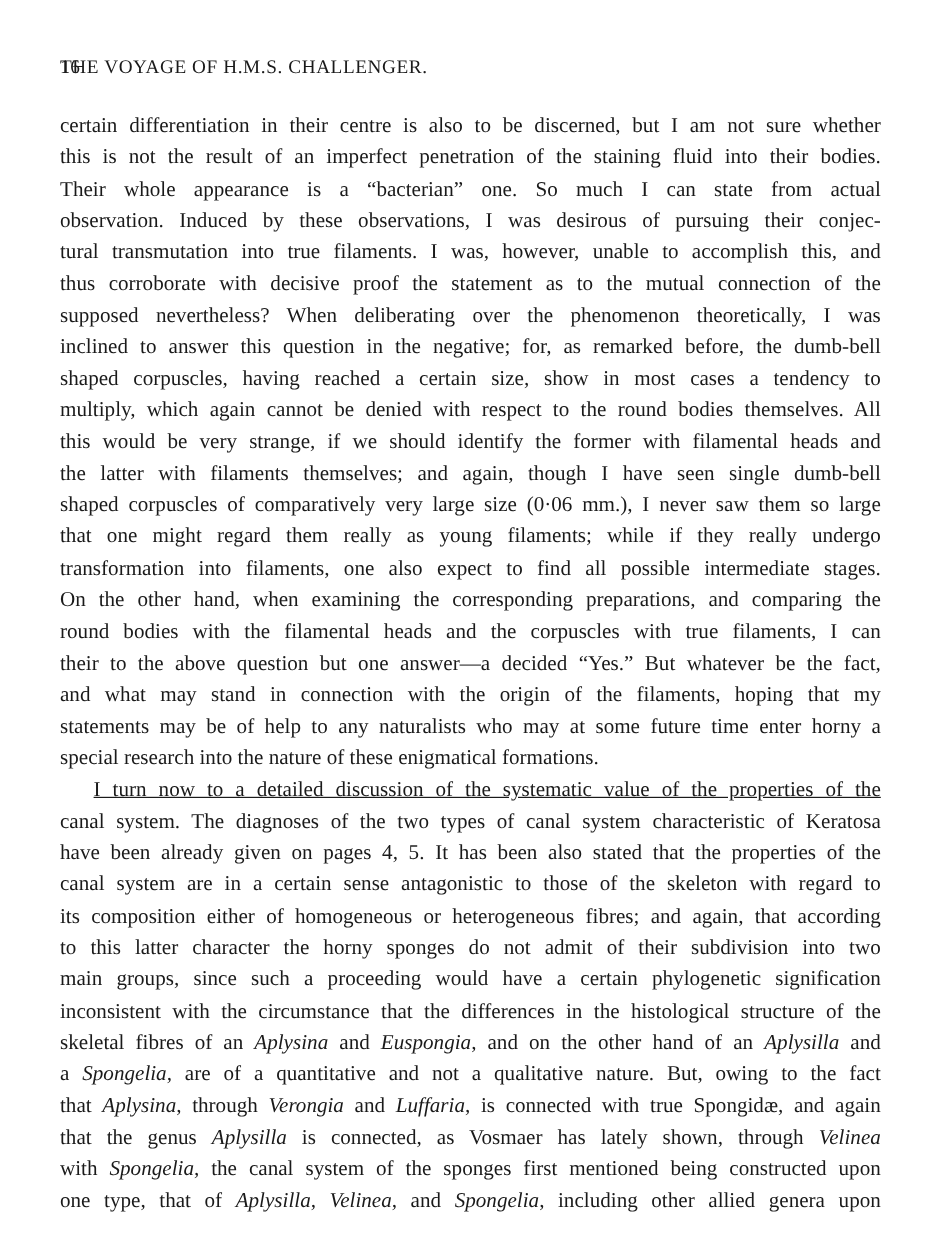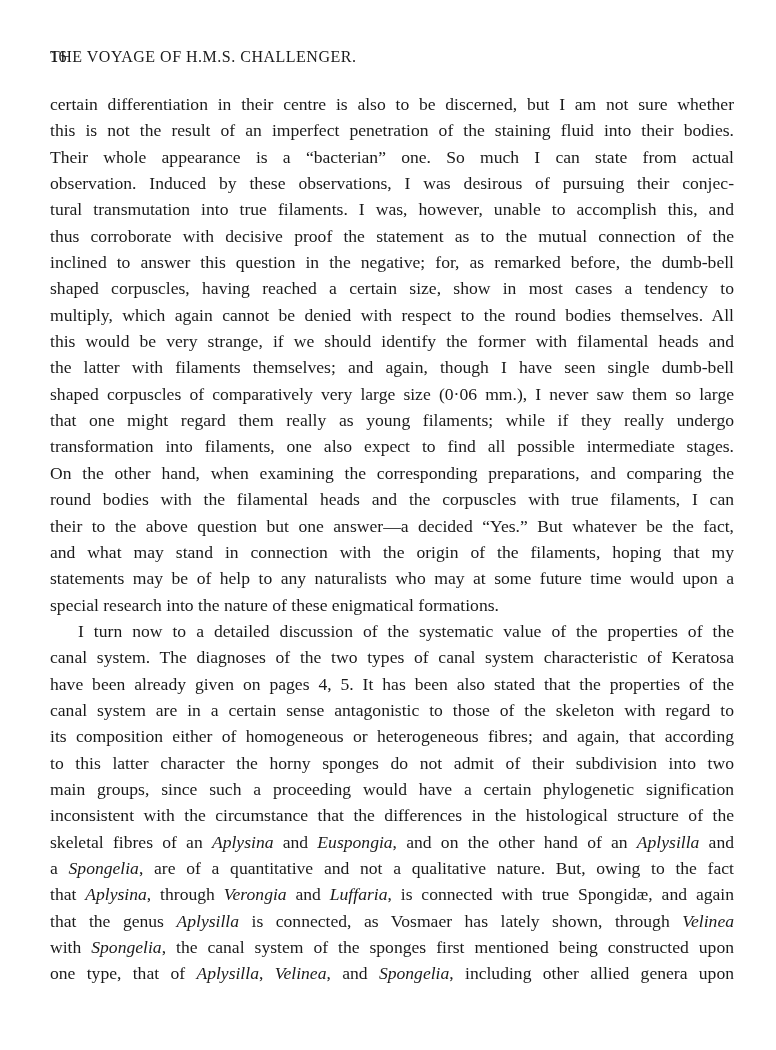--- a/index.html
+++ b/index.html
@@ -17,52 +17,53 @@
     .running-title { position: absolute; left: 0; right: 0; top: 0; }
     .body-text {
       position: absolute; top: 91px; left: 0; width: 684px;
       font-size: 17.6px; line-height: 26.35px;
     }
     .line {
       display: block; white-space: nowrap; height: 26.35px;
       text-align: justify; text-align-last: justify;
     }
     .line.last { text-align-last: left; }
-    .line.indent { padding-left: 28px; }
+    .line.indent { padding-left: 28px; text-decoration: underline; }
     .it { font-style: italic; }
   </style>
 </head>
 <body>
 
 <div class="page">
   <div class="running-head">
     <span class="page-number">16</span>
     <span class="running-title">THE VOYAGE OF H.M.S. CHALLENGER.</span>
   </div>
   <div class="body-text" id="body-text">
       <div>
         <span class="line"><span>certain differentiation in their centre is also to be discerned, but I am not sure whether</span></span>
         <span class="line"><span>this is not the result of an imperfect penetration of the staining fluid into their bodies.</span></span>
         <span class="line"><span>Their whole appearance is a “bacterian” one.  So much I can state from actual</span></span>
         <span class="line"><span>observation.  Induced by these observations, I was desirous of pursuing their conjec-</span></span>
         <span class="line"><span>tural transmutation into true filaments.  I was, however, unable to accomplish this, and</span></span>
         <span class="line"><span>thus corroborate with decisive proof the statement as to the mutual connection of the</span></span>
+        <span class="line"><span>supposed nevertheless?  When deliberating over the phenomenon theoretically, I was</span></span>
         <span class="line"><span>inclined to answer this question in the negative; for, as remarked before, the dumb-bell</span></span>
         <span class="line"><span>shaped corpuscles, having reached a certain size, show in most cases a tendency to</span></span>
         <span class="line"><span>multiply, which again cannot be denied with respect to the round bodies themselves.  All</span></span>
         <span class="line"><span>this would be very strange, if we should identify the former with filamental heads and</span></span>
         <span class="line"><span>the latter with filaments themselves; and again, though I have seen single dumb-bell</span></span>
         <span class="line"><span>shaped corpuscles of comparatively very large size (0·06 mm.), I never saw them so large</span></span>
         <span class="line"><span>that one might regard them really as young filaments; while if they really undergo</span></span>
         <span class="line"><span>transformation into filaments, one also expect to find all possible intermediate stages.</span></span>
         <span class="line"><span>On the other hand, when examining the corresponding preparations, and comparing the</span></span>
         <span class="line"><span>round bodies with the filamental heads and the corpuscles with true filaments, I can</span></span>
         <span class="line"><span>their to the above question but one answer—a decided “Yes.”  But whatever be the fact,</span></span>
         <span class="line"><span>and what may stand in connection with the origin of the filaments, hoping that my</span></span>
-        <span class="line"><span>statements may be of help to any naturalists who may at some future time would upon a</span></span>
+        <span class="line"><span>statements may be of help to any naturalists who may at some future time enter horny a</span></span>
         <span class="line last"><span>special research into the nature of these enigmatical formations.</span></span>
       </div>
       <div>
         <span class="line indent"><span>I turn now to a detailed discussion of the systematic value of the properties of the</span></span>
         <span class="line"><span>canal system.  The diagnoses of the two types of canal system characteristic of Keratosa</span></span>
         <span class="line"><span>have been already given on pages 4, 5.  It has been also stated that the properties of the</span></span>
         <span class="line"><span>canal system are in a certain sense antagonistic to those of the skeleton with regard to</span></span>
         <span class="line"><span>its composition either of homogeneous or heterogeneous fibres; and again, that according</span></span>
         <span class="line"><span>to this latter character the horny sponges do not admit of their subdivision into two</span></span>
         <span class="line"><span>main groups, since such a proceeding would have a certain phylogenetic signification</span></span>

